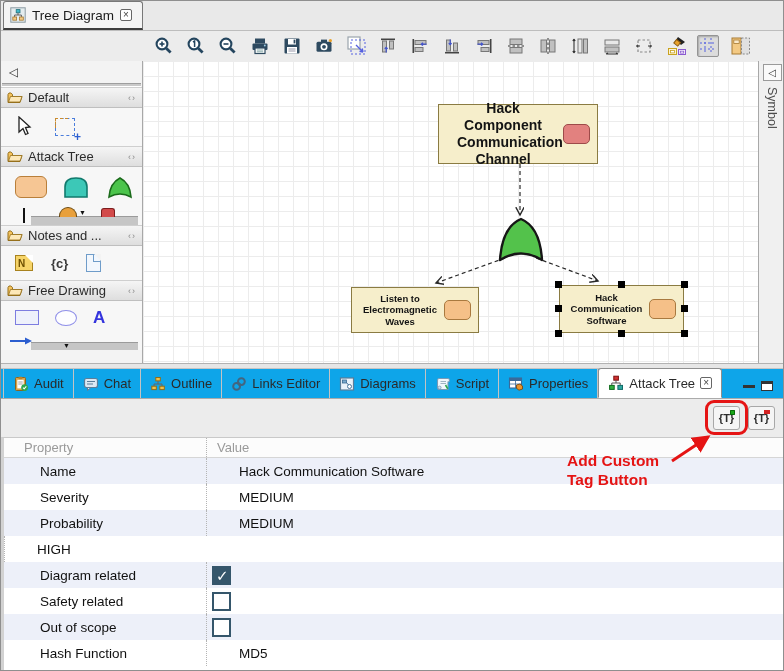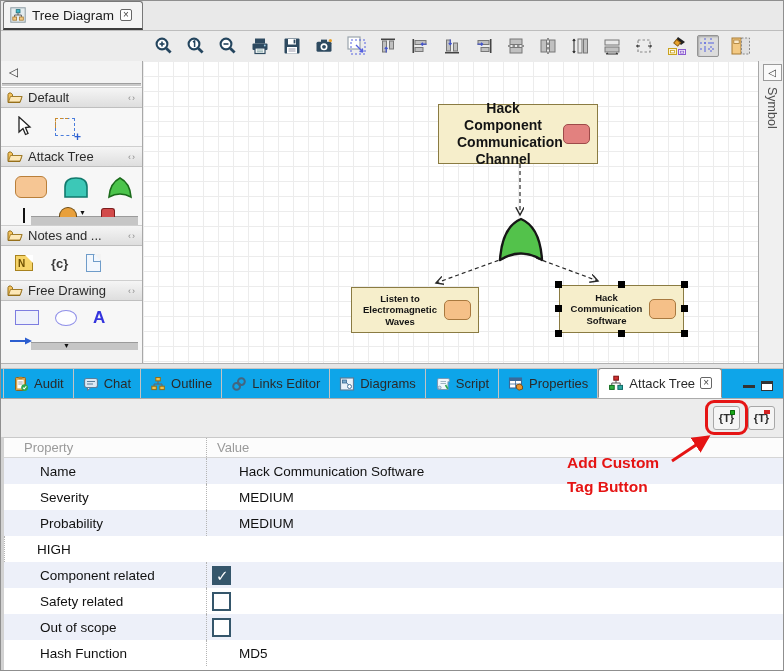--- a/index.html
+++ b/index.html
@@ -90,21 +90,21 @@
   .prow .c1{width:202px;padding-left:36px;}
   .prow .c2{flex:1;height:100%;display:flex;align-items:center;padding-left:32px;border-left:1px dotted #b4b4b4;}
   .prow .cb{display:none;width:19px;height:19px;border:2px solid #35566b;background:#fff;margin-left:-27px;position:relative;}
   .prow[data-type="check"] .cb{display:inline-block;}
   .prow .cb[data-checked="true"]{background:#35566b;}
   .prow .cb[data-checked="true"]:after{content:"\2713";position:absolute;left:2px;top:-1px;color:#fff;font-size:15px;font-weight:bold;}
 
   
   .ann-layer{position:absolute;left:0;top:0;width:100%;height:100%;pointer-events:none;}
   .ann-circle{position:absolute;left:704px;top:31px;width:43px;height:35px;border:3.5px solid #e51414;border-radius:9px;}
-  .ann-text{position:absolute;left:566px;top:82px;width:130px;font-size:15.5px;font-weight:bold;color:#e51414;line-height:24px;white-space:pre-line;}
+  .ann-text{position:absolute;left:566px;top:82px;width:130px;font-size:15.5px;font-weight:bold;color:#e51414;line-height:19px;white-space:pre-line;}
   .ann-arrow{position:absolute;left:655px;top:58px;}
 </style>
 </head>
 <body>
 
 <div class="app">
 
   <div class="etabbar">
     <div class="etab">
       <svg width="16" height="16" viewBox="0 0 16 16">
@@ -525,21 +525,21 @@
           <span class="c2">
               <span class="pval">MEDIUM</span>
             </span>
         </div>
         <div class="prow" data-type="text">
           <span class="c2">
               <span class="pval">HIGH</span>
             </span>
         </div>
         <div class="prow" data-type="check">
-          <span class="c1">Component related</span>
+          <span class="c1">Diagram related</span>
           <span class="c2">
               <span class="cb" data-checked="true"></span>
               <span class="pval"></span>
             </span>
         </div>
         <div class="prow" data-type="check">
           <span class="c1">Safety related</span>
           <span class="c2">
               <span class="cb" data-checked="false"></span>
               <span class="pval"></span>

